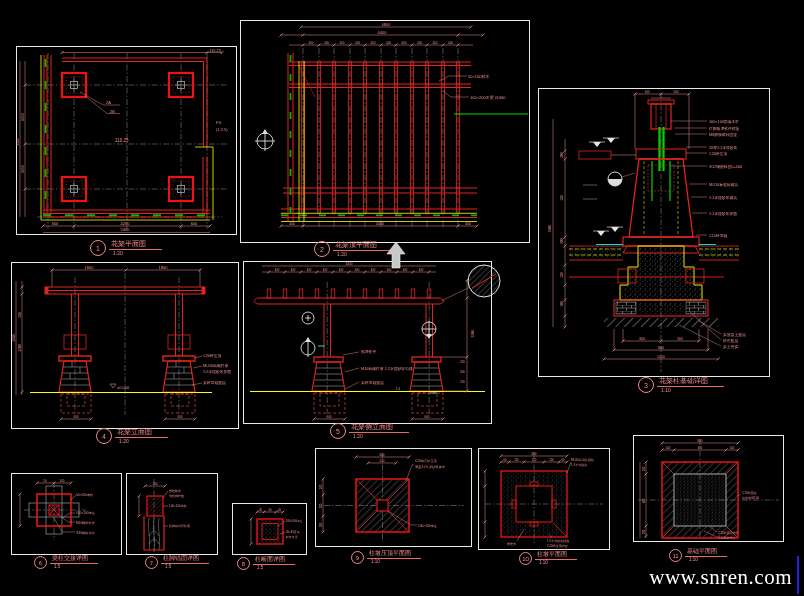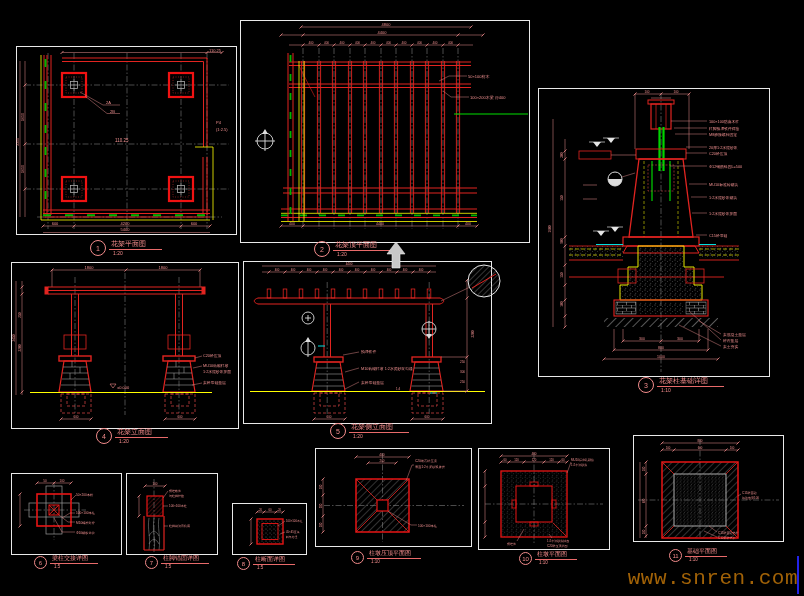--- a/index.html
+++ b/index.html
@@ -18,22 +18,22 @@
   .ld{stroke:#d98585;stroke-width:.5;fill:none}
   .dwg-title{position:absolute;display:flex;align-items:center;gap:3px;color:#f28b8b;}
   .bubble{width:14px;height:14px;border:1px solid #f28b8b;border-radius:50%;
           font-size:7px;display:flex;align-items:center;justify-content:center;flex:none;}
   .tt{display:flex;flex-direction:column;}
   .tname{font-size:7px;border-bottom:1px solid #e86a6a;padding:0 16px 1px 2px;white-space:nowrap;line-height:8px;}
   .tscale{font-size:5px;padding-left:4px;line-height:6px;}
   .sm .bubble{width:11px;height:11px;font-size:6px;}
   .sm .tname{font-size:6px;line-height:7px;padding-right:10px;}
   .sm .tscale{font-size:4.5px;}
-  .watermark{position:absolute;right:6px;bottom:6px;color:#a16207;
-             font-family:Liberation Mono, monospace;font-size:21px;letter-spacing:.5px;}
+  .watermark{position:absolute;right:12px;bottom:6px;color:#ffffff;
+             font-family:Liberation Serif, serif;font-size:21px;letter-spacing:.5px;}
   .bluebar{position:absolute;left:797px;top:556px;width:2px;height:38px;background:#2323e8;}
 </style>
 </head>
 <body>
 
 <div class="sheet">
 
   <div class="panel" style="left:16px;top:46px;width:219px;height:187px;">
     <svg width="219" height="187" viewBox="0 0 219 187">
       <g class="cl">

